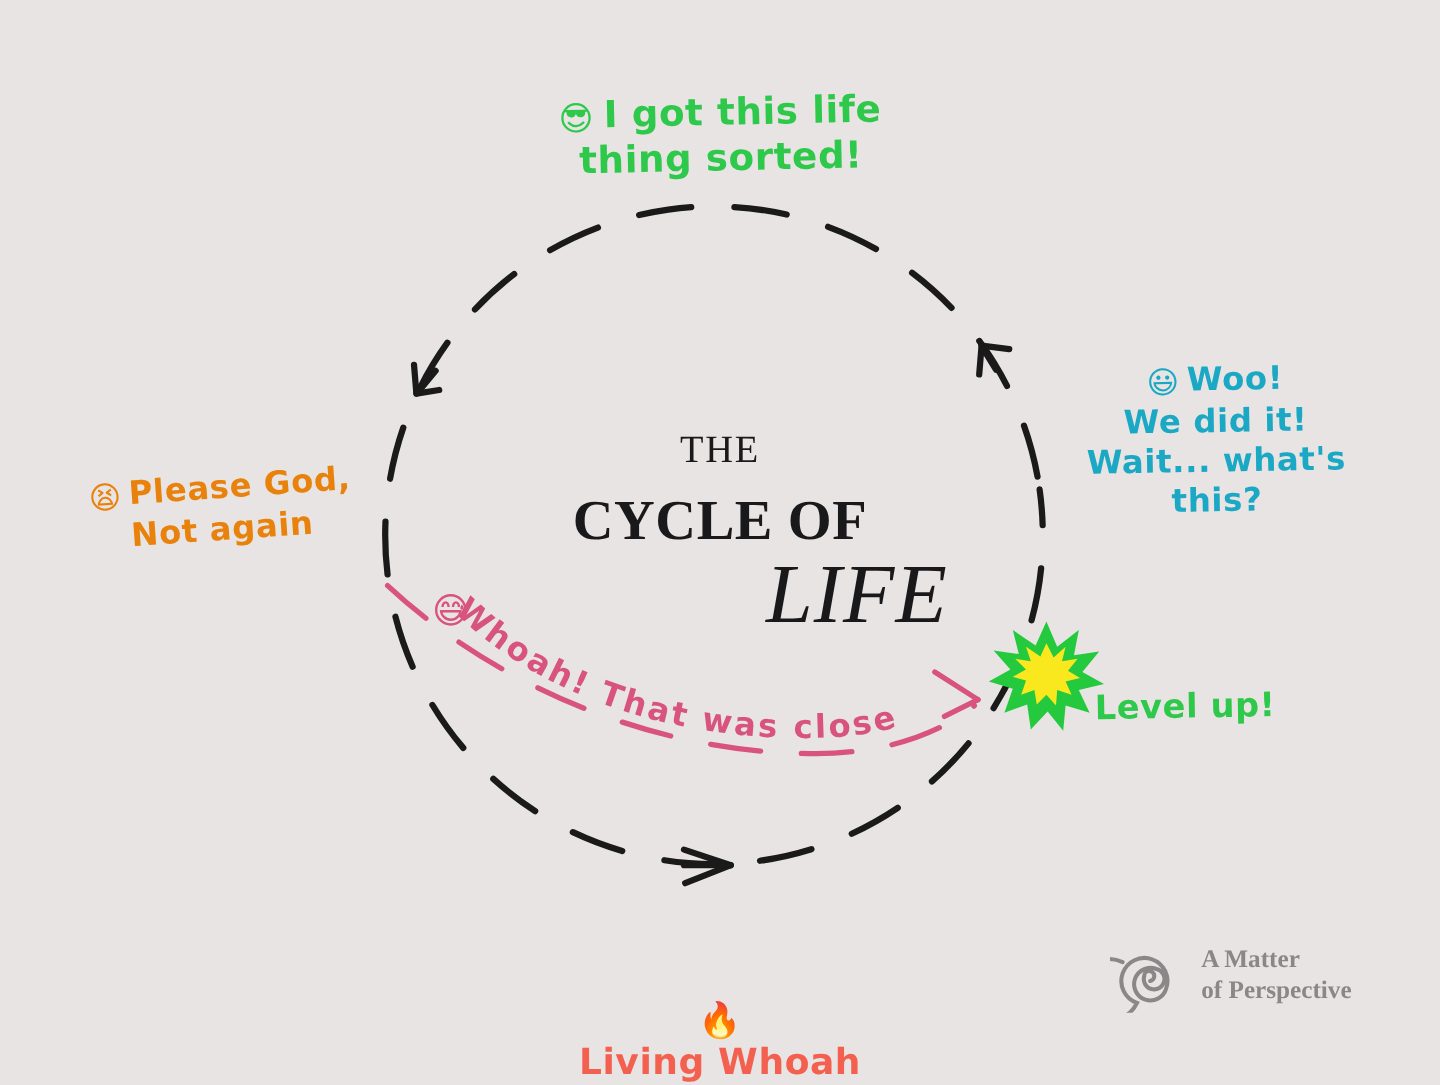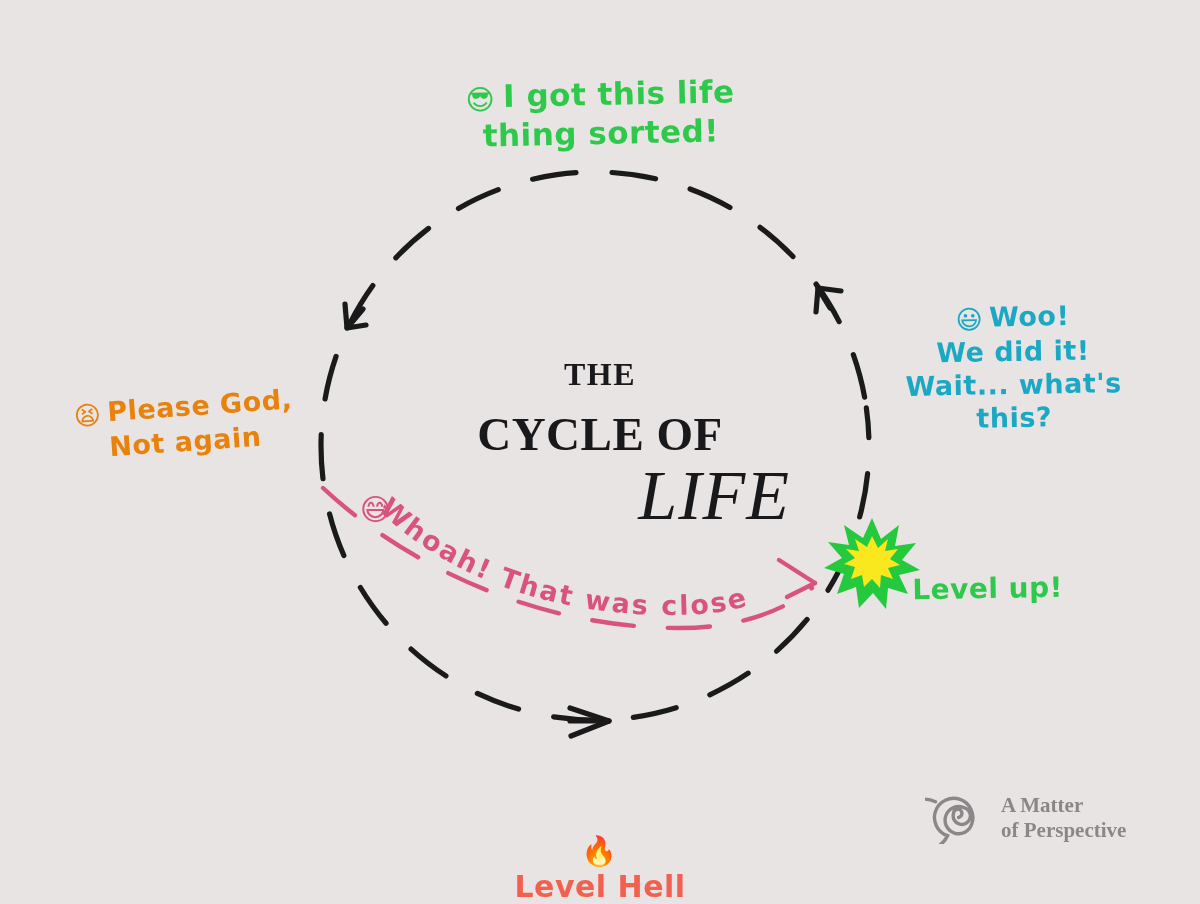--- a/index.html
+++ b/index.html
@@ -82,21 +82,21 @@
     position: absolute;
     left: 410px; top: 358px;
     width: 380px;
     text-align: center;
     color: #19181B;
     font-family: "Liberation Serif", "DejaVu Serif", serif;
   }
   #title .t-the {
     display: block;
     font-size: 32px;
-    font-weight: 700;
+    font-weight: 400;
     letter-spacing: 1.5px;
     line-height: 1.05;
   }
   #title .t-cycle {
     display: block;
     font-size: 47px;
     font-weight: 700;
     letter-spacing: 0.5px;
     line-height: 1.12;
     margin-top: 16px;
@@ -110,21 +110,21 @@
     line-height: 1.02;
     margin-top: 0;
     text-align: right;
   }
 
   
   #logo {
     position: absolute;
     left: 925px; top: 782px;
     display: flex;
-    align-items: flex-end;
+    align-items: center;
     gap: 14px;
   }
   #logo .logo-text {
     font-family: "Liberation Serif", "DejaVu Serif", serif;
     font-weight: 700;
     font-size: 21px;
     line-height: 1.22;
     color: #8B8789;
     white-space: pre-line;
   }
@@ -214,21 +214,21 @@
                L 9,17 L 8,30 L 0,21 L -8,29 L -10,17 L -21,21 L -17,9 L -28,6 L -17,0
                L -26,-9 L -13,-7 L -17,-19 L -5,-11 Z"></path>
     </g>
   </svg>
   <div class="hand" id="cap-level">
     <span>Level up!</span>
   </div>
 
   <div class="hand" id="cap-bottom">
     <span class="emoji">🔥</span>
-    <span>Level Hell</span>
+    <span>Living Whoah</span>
     
   </div>
 
   <div id="logo">
     <svg width="62" height="62" viewBox="0 0 62 62">
       <path fill="none" stroke="#8B8789" stroke-width="3.4" stroke-linecap="round" d="M 33.5,35.5
                a 4.2,4.2 0 1 0 -5.0,-4.0
                a 8.6,8.6 0 1 0 10.2,-6.0
                a 13.6,13.6 0 1 0 8.0,16.6
                a 19.2,19.2 0 1 0 -24.2,11.6

